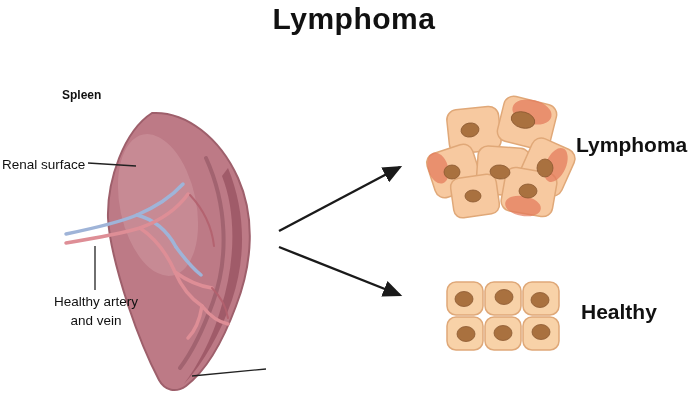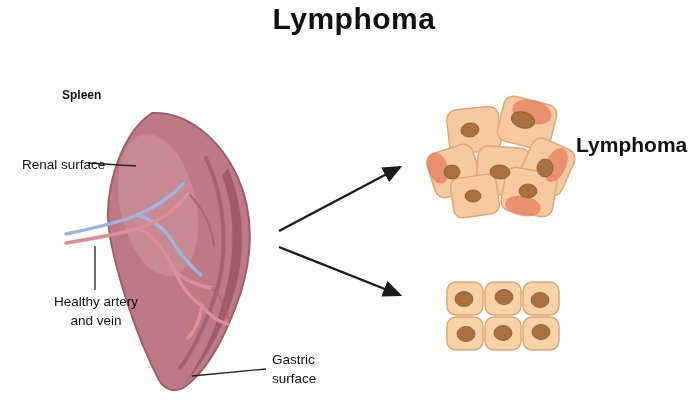--- a/index.html
+++ b/index.html
@@ -140,28 +140,25 @@
       <ellipse cx="504" cy="297" rx="9" ry="7.5"></ellipse>
       <ellipse cx="540" cy="300" rx="9" ry="7.5"></ellipse>
       <ellipse cx="466" cy="334" rx="9" ry="7.5"></ellipse>
       <ellipse cx="503" cy="333" rx="9" ry="7.5"></ellipse>
       <ellipse cx="541" cy="332" rx="9" ry="7.5"></ellipse>
     </g>
   </svg>
 
   <div class="label-bold-sm" style="left:62px; top:88px;">Spleen</div>
 
-  <div class="label" style="left:2px; top:155px; width:86px;margin-left:20px;">Renal surface</div>
+  <div class="label" style="left:2px; top:155px; width:86px;">Renal surface</div>
 
   <div class="label center" style="left:30px; top:292px; width:132px;">
     <span>Healthy artery</span><br>
     <span>and vein</span>
   </div>
 
-  <div class="label" style="left:272px; top:350px; width:70px;">
-    <span>Gastric</span><br>
-    <span>surface</span>
-  </div>
 
   <div class="label-bold-lg" style="left:576px; top:133px;">Lymphoma</div>
 
+  <div class="label-bold-lg" style="left:581px; top:300px;">Healthy</div>
 
 </div>
 
 </body></html>

